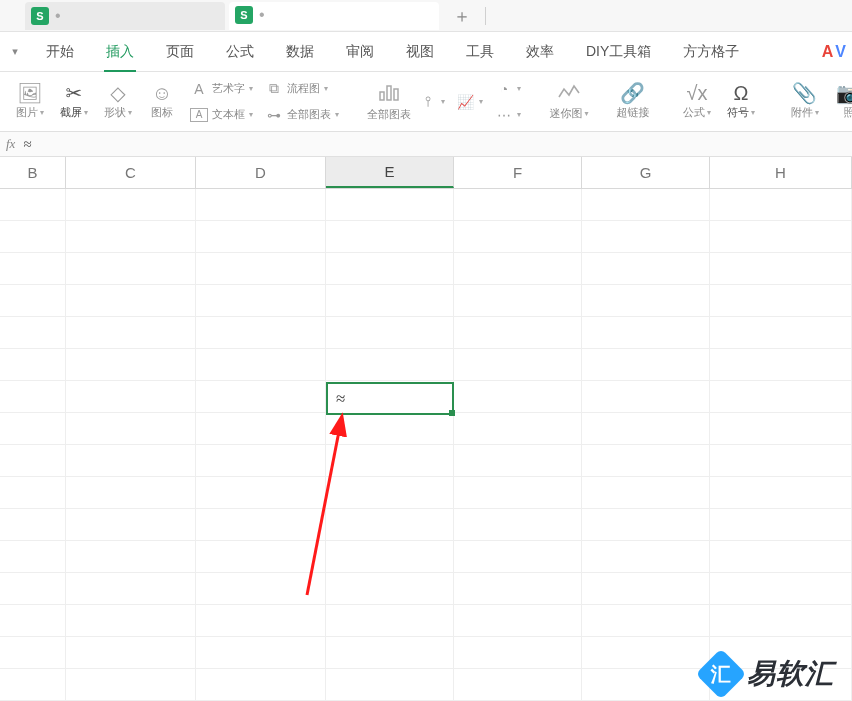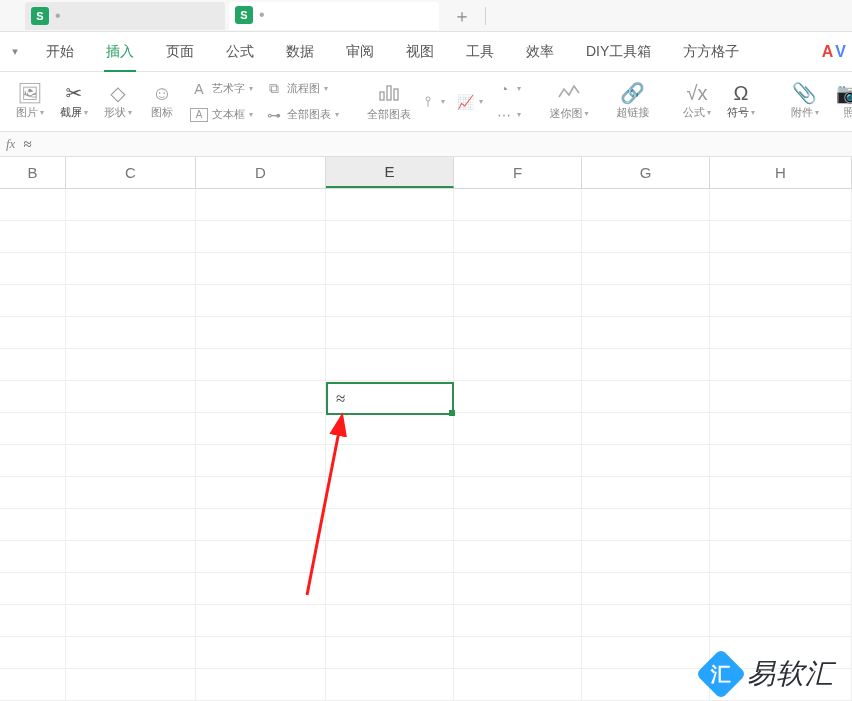--- a/index.html
+++ b/index.html
@@ -225,21 +225,21 @@
     background:#26a4ff;
     border-radius:6px;
     display:flex;align-items:center;justify-content:center;
   }
   .wm-ico span{
     transform:rotate(-45deg);
     color:#fff;font-size:20px;font-weight:bold;
   }
   .wm-txt{
     font-size:28px;
-    font-weight:400;
+    font-weight:700;
     letter-spacing:1px;
     font-style:italic;
   }
 </style>
 </head>
 <body>
 
 <div class="tab-row">
   <div class="doc-tab inactive">
     <span class="s-badge">S</span>

